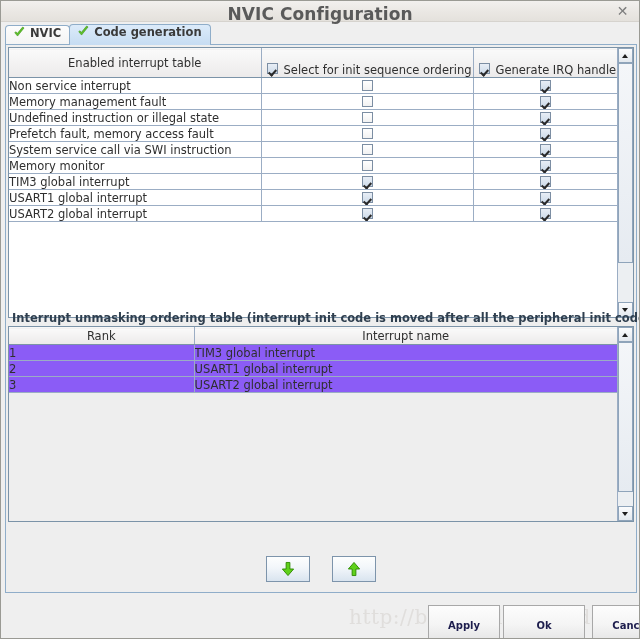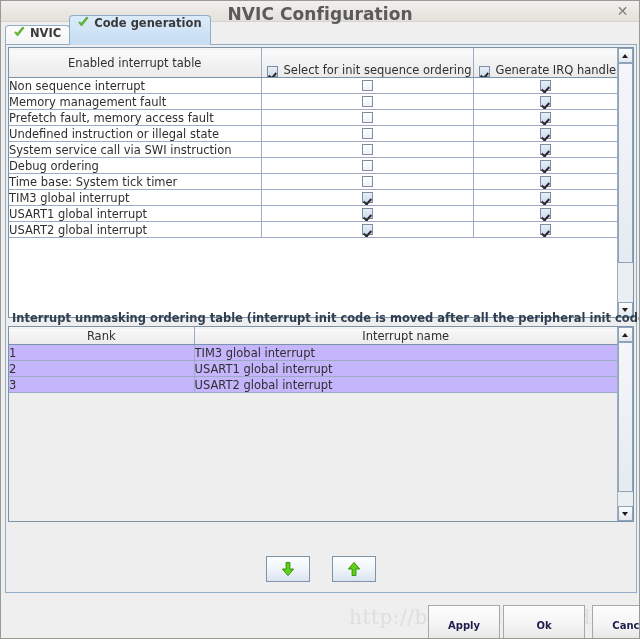--- a/index.html
+++ b/index.html
@@ -74,21 +74,21 @@
     cursor: pointer;
     position: relative;
     margin-top: 43px;
   }
   .tab.inactive {
     background: linear-gradient(to bottom, #fdfdfd, #f3f3f3);
     margin-right: -1px;
   }
   .tab.active {
     background: linear-gradient(to bottom, #dcebfa, #c6dcf2);
-    height: 30px;
+    height: 21px;
     z-index: 3;
   }
   .tab .tab-label { white-space: nowrap; }
   .chk-ico { width: 13px; height: 13px; flex: 0 0 13px; display:block; }
 
   
   #panel {
     position: absolute;
     left: 4px; top: 43px;
     width: 632px; height: 549px;
@@ -121,21 +121,21 @@
     font-weight: normal;
     height: 17px;
     border-bottom: 1px solid #7b93a8;
     border-top: 1px solid #f7f7f7;
   }
   .tbl td:last-child, .tbl th:last-child { border-right: none; }
   .cellpad { padding-left: 3px; }
   .ctr { text-align: center; }
 
   .hdr-flex {
-    display: flex; align-items: flex-end; gap: 6px;
+    display: flex; align-items: flex-start; gap: 6px;
     padding-left: 5px;
     margin-top: 14px;
   }
   .hdr-flex .lbl { font-size: 11.5px; color: #2f2f2f; }
 
   
   .cb {
     display: inline-block;
     width: 11px; height: 11px;
     border: 1px solid #7c8ea3;
@@ -314,21 +314,21 @@
               <th>
                 <div class="hdr-flex">
                   <span class="cb on"></span>
                   <span class="lbl">Generate IRQ handler</span>
                 </div>
               </th>
             </tr>
           </thead>
           <tbody id="irq-rows">
               <tr>
-                <td class="cellpad">Non sequence interrupt</td>
+                <td class="cellpad">Non service interrupt</td>
                 <td>
                   <div class="cbwrap">
                     <span class="cb"></span>
                   </div>
                 </td>
                 <td>
                   <div class="cbwrap">
                     <span class="cb on"></span>
                   </div>
                 </td>
@@ -340,73 +340,60 @@
                     <span class="cb"></span>
                   </div>
                 </td>
                 <td>
                   <div class="cbwrap">
                     <span class="cb on"></span>
                   </div>
                 </td>
               </tr>
               <tr>
+                <td class="cellpad">Undefined instruction or illegal state</td>
+                <td>
+                  <div class="cbwrap">
+                    <span class="cb"></span>
+                  </div>
+                </td>
+                <td>
+                  <div class="cbwrap">
+                    <span class="cb on"></span>
+                  </div>
+                </td>
+              </tr>
+              <tr>
                 <td class="cellpad">Prefetch fault, memory access fault</td>
                 <td>
                   <div class="cbwrap">
                     <span class="cb"></span>
                   </div>
                 </td>
                 <td>
                   <div class="cbwrap">
                     <span class="cb on"></span>
                   </div>
                 </td>
               </tr>
               <tr>
-                <td class="cellpad">Undefined instruction or illegal state</td>
+                <td class="cellpad">System service call via SWI instruction</td>
                 <td>
                   <div class="cbwrap">
                     <span class="cb"></span>
                   </div>
                 </td>
                 <td>
                   <div class="cbwrap">
                     <span class="cb on"></span>
                   </div>
                 </td>
               </tr>
               <tr>
-                <td class="cellpad">System service call via SWI instruction</td>
-                <td>
-                  <div class="cbwrap">
-                    <span class="cb"></span>
-                  </div>
-                </td>
-                <td>
-                  <div class="cbwrap">
-                    <span class="cb on"></span>
-                  </div>
-                </td>
-              </tr>
-              <tr>
-                <td class="cellpad">Debug ordering</td>
-                <td>
-                  <div class="cbwrap">
-                    <span class="cb"></span>
-                  </div>
-                </td>
-                <td>
-                  <div class="cbwrap">
-                    <span class="cb on"></span>
-                  </div>
-                </td>
-              </tr>
-              <tr>
-                <td class="cellpad">Time base: System tick timer</td>
+                <td class="cellpad">Memory monitor</td>
                 <td>
                   <div class="cbwrap">
                     <span class="cb"></span>
                   </div>
                 </td>
                 <td>
                   <div class="cbwrap">
                     <span class="cb on"></span>
                   </div>
                 </td>
@@ -464,21 +451,21 @@
         <div class="sbtn down">
             <span class="arrowhead d"></span>
           </div>
       </div>
     </div>
 
     <div id="order-title">Interrupt unmasking ordering table (interrupt init code is moved after all the peripheral init code)</div>
 
     <div id="bot-block">
       <div style="position:absolute; left:0; top:0; right:16px; bottom:0; overflow:hidden; background:#eee;">
-        <table class="tbl" style="background:#c4b5fd;">
+        <table class="tbl" style="background:#8b5cf6;">
           <colgroup>
               <col style="width:185px">
               <col>
             </colgroup>
           <thead>
             <tr>
               <th class="ctr">Rank</th>
               <th class="ctr">Interrupt name</th>
             </tr>
           </thead>

